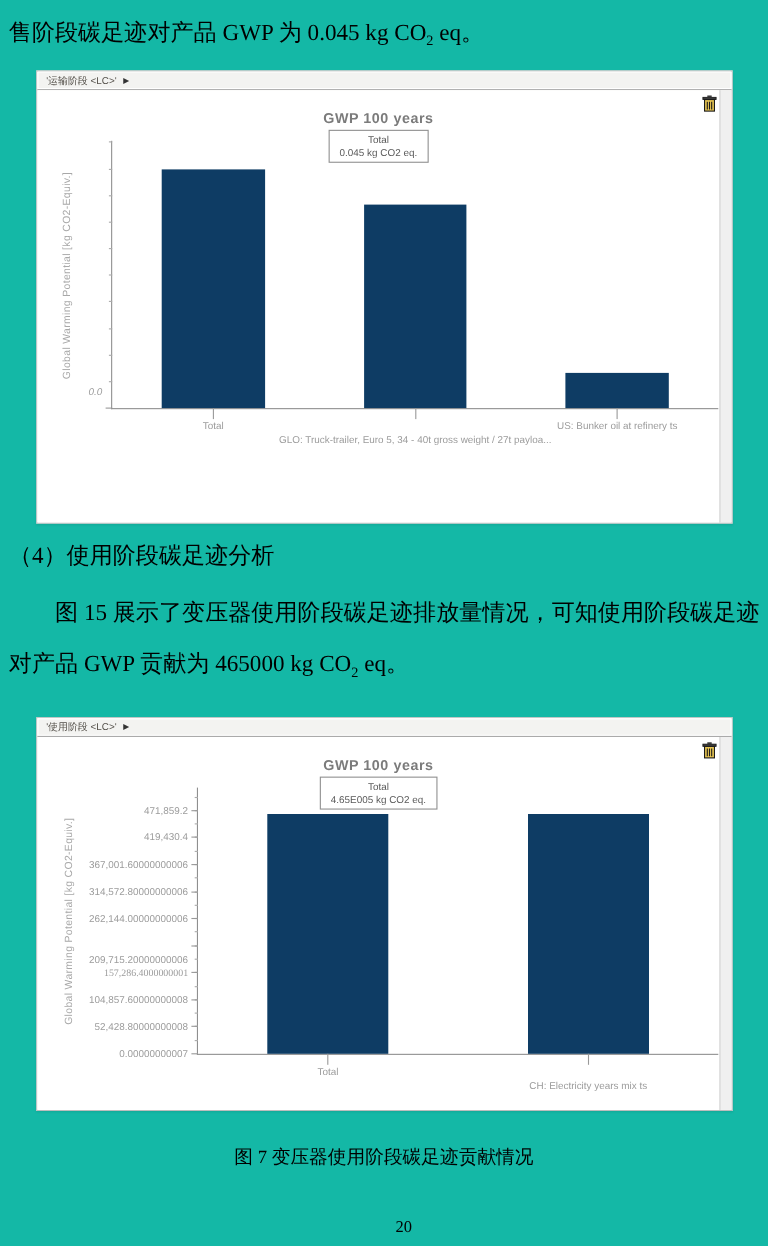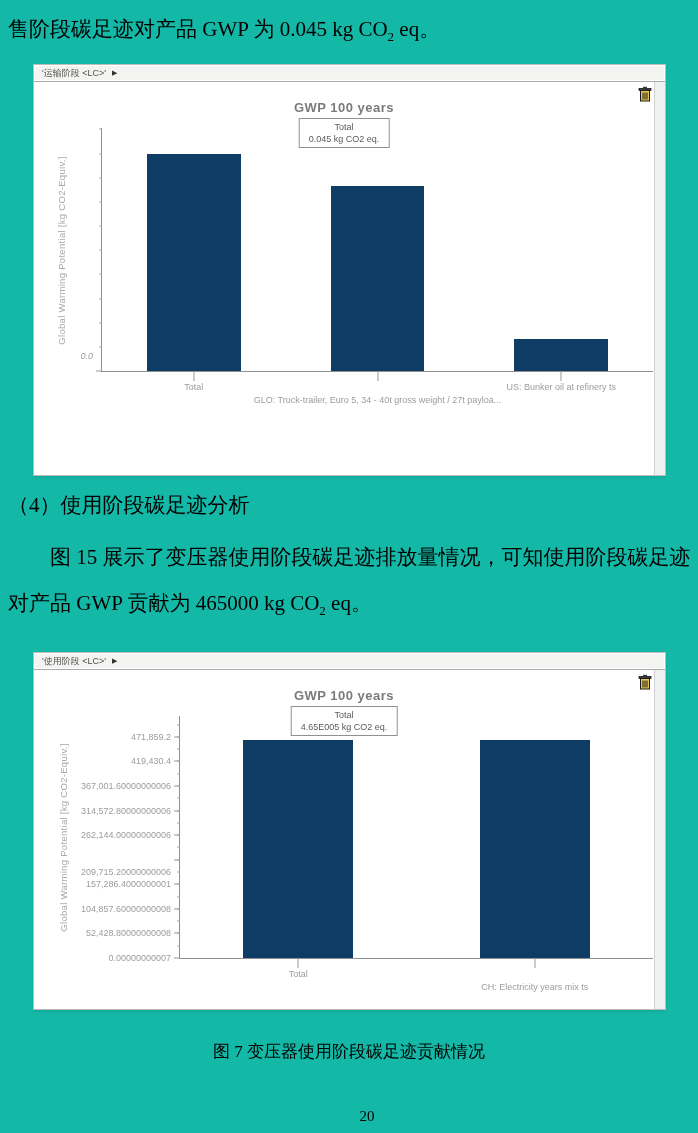--- a/index.html
+++ b/index.html
@@ -190,21 +190,21 @@
           <div class="ytick-label" style="top: 45.4808px;">419,430.4</div>
           <div class="y-tick major" style="top: 70.0457px;"></div>
           <div class="ytick-label" style="top: 70.0457px;">367,001.60000000006</div>
           <div class="y-tick major" style="top: 94.6106px;"></div>
           <div class="ytick-label" style="top: 94.6106px;">314,572.80000000006</div>
           <div class="y-tick major" style="top: 119.176px;"></div>
           <div class="ytick-label" style="top: 119.176px; margin-left: 12px;">262,144.00000000006</div>
           <div class="y-tick major" style="top: 143.74px;"></div>
           <div class="ytick-label" style="top: 156px;">209,715.20000000006</div>
           <div class="y-tick major" style="top: 168.305px;"></div>
-          <div class="ytick-label" style="top: 168.305px;">157,286.4000000001</div>
+          <div class="ytick-label" style="top: 168.305px; font-family: Liberation Serif, serif;">157,286.4000000001</div>
           <div class="y-tick major" style="top: 192.87px;"></div>
           <div class="ytick-label" style="top: 192.87px;">104,857.60000000008</div>
           <div class="y-tick major" style="top: 217.435px;"></div>
           <div class="ytick-label" style="top: 217.435px;">52,428.80000000008</div>
           <div class="y-tick major" style="top: 242px;"></div>
           <div class="ytick-label" style="top: 242px;">0.00000000007</div>
         </div>
     </div>
     <div class="side-strip"></div>
   </div>

